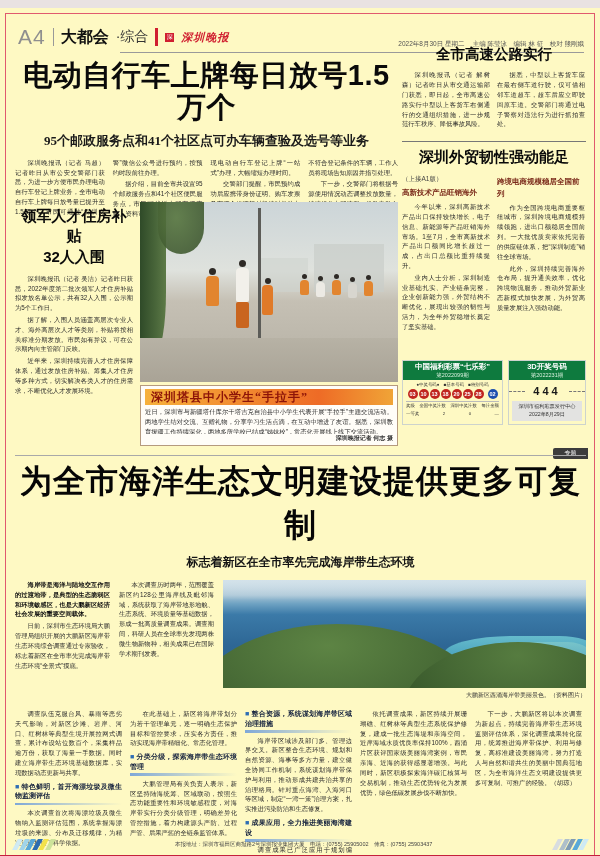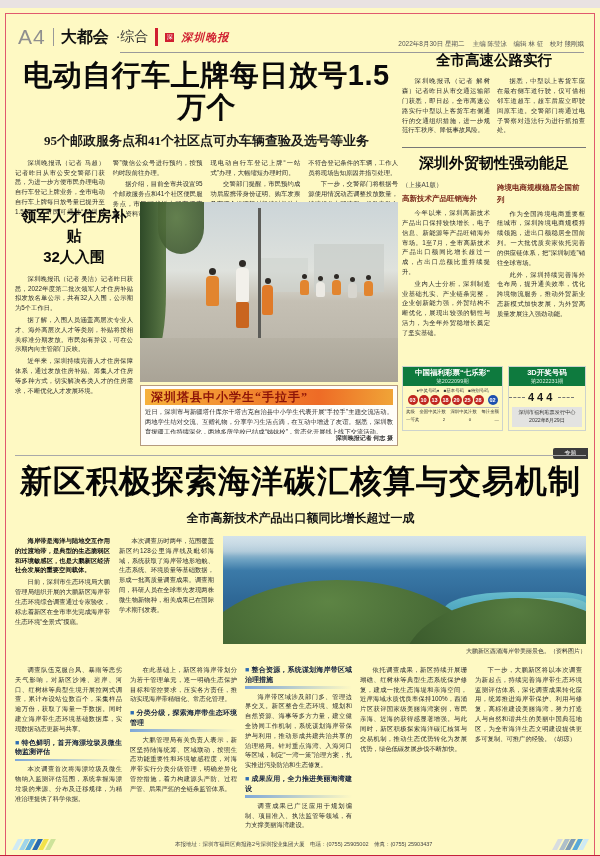--- a/index.html
+++ b/index.html
@@ -50,21 +50,21 @@
   .fig .hd { width:7px; height:7px; border-radius:50%; background:#2e2a26; margin:0 auto; }
   .fig .bd { width:13px; height:22px; border-radius:4px 4px 2px 2px; margin-top:1px; }
   .fig.sm .hd { width:5px; height:5px; }
   .fig.sm .bd { width:9px; height:15px; }
   .cap-box { margin-top:3px; border:1px solid #b59a7e; padding:3px 4px 2px; background:#fffdf8; }
   .cap-title { height:16px; line-height:16px; padding-left:6px; background:linear-gradient(90deg,#f6b13c,#ee6b26 70%,#f0a437); font-family:"Liberation Serif","DejaVu Serif",serif; font-weight:bold; font-size:12px; color:#8d1408; letter-spacing:1px; }
   .cap-text { margin-top:2px; height:27px; }
   .cap-credit { font-size:6px; text-align:right; color:#333; font-weight:bold; }
 
   
-  .rcol { position:absolute; left:402px; top:42px; width:184px; }
+  .rcol { position:absolute; left:402px; top:36px; width:184px; }
   .a2h { font-size:14.5px; text-align:center; line-height:1.4; color:#0a0a0a; }
   .a2body { margin-top:6px; height:64px; display:flex; gap:7px; }
   .a2body > div { width:88px; }
   .rdiv { margin:7px 0 6px; border-top:1px solid #777; }
   .a3h { font-size:15px; font-weight:900; text-align:center; color:#0a0a0a; }
   .a3body { margin-top:7px; height:178px; display:flex; gap:7px; }
   .a3body > div { width:88px; }
   .cont-note { font-size:6.5px; color:#444; margin-bottom:3px; }
   .a3sub { font-size:7.5px; font-weight:bold; color:#7c2c1c; margin:2px 0 3px; text-align:left; }
 
@@ -74,21 +74,21 @@
   .lpA { width:101px; }
   .lpB { width:78px; }
   .lp .gh { background:#0e7a3e; color:#fff; text-align:center; padding:1px 0; }
   .lp .gh .t { font-size:7.5px; font-weight:bold; display:block; }
   .lp .gh .i { font-size:5.5px; display:block; color:#d8f0dd; }
   .legend { font-size:4.4px; color:#333; text-align:center; margin-top:2px; }
   .balls { display:flex; justify-content:center; gap:1px; margin-top:2px; }
   .ball { width:10px; height:10px; border-radius:50%; background:#c0251f; color:#fff; font-size:5.5px; line-height:10px; text-align:center; font-weight:bold; }
   .ball.sp { background:#1d4fae; margin-left:3px; }
   .ltable { margin:2px 3px 2px; border-top:1px solid #bbb; padding-top:1px; display:flex; justify-content:space-between; font-size:4.4px; color:#333; }
-  .arrows { display:flex; align-items:center; justify-content:flex-start; gap:3px; margin-top:5px; }
+  .arrows { display:flex; align-items:center; justify-content:space-between; gap:3px; margin-top:5px; }
   .dash { width:16px; border-top:1px dashed #777; }
   .num3d { font-size:11px; font-weight:bold; letter-spacing:3px; color:#1a1a1a; }
   .orgbox { margin:4px 3px 3px; background:#e3e3e1; text-align:center; font-size:5.2px; color:#333; padding:2px 0; line-height:1.5; }
 
   .side-tag { position:absolute; left:553px; top:440px; width:35px; height:11px; background:#3c3c3c; color:#fff; font-size:6px; line-height:11px; text-align:center; border-radius:2px 0 0 2px; }
   .hdiv2 { position:absolute; left:15px; right:14px; top:447px; border-top:1px solid #a9a9a9; }
 
   
   .a5 { position:absolute; left:15px; top:452px; width:571px; }
   .a5 h1 { font-size:32px; font-weight:900; text-align:center; color:#060606; letter-spacing:1px; }
@@ -285,22 +285,22 @@
           <div>2022年8月29日</div>
         </div>
       </div>
     </div>
   </div>
 
   <div class="side-tag">专题</div>
   <div class="hdiv2"></div>
 
   <div class="a5">
-    <h1>新区积极探索海洋碳汇核算与交易机制</h1>
-    <div class="sub serifb">全市高新技术产品出口额同比增长超过一成</div>
+    <h1>为全市海洋生态文明建设提供更多可复制</h1>
+    <div class="sub serifb">标志着新区在全市率先完成海岸带生态环境</div>
     <div class="a5row1">
       <div class="tcol tiny">
         <p class="lead">海岸带是海洋与陆地交互作用的过渡地带，是典型的生态脆弱区和环境敏感区，也是大鹏新区经济社会发展的重要空间载体。</p>
         <p>日前，深圳市生态环境局大鹏管理局组织开展的大鹏新区海岸带生态环境综合调查通过专家验收，标志着新区在全市率先完成海岸带生态环境“全景式”摸底。</p>
       </div>
       <div class="tcol tiny">
         <p>本次调查历时两年，范围覆盖新区约128公里海岸线及毗邻海域，系统获取了海岸带地形地貌、生态系统、环境质量等基础数据，形成一批高质量调查成果。调查期间，科研人员在全球率先发现两株微生物新物种，相关成果已在国际学术期刊发表。</p>
       </div>
       <div class="photo2wrap">
         <div class="photo2">

